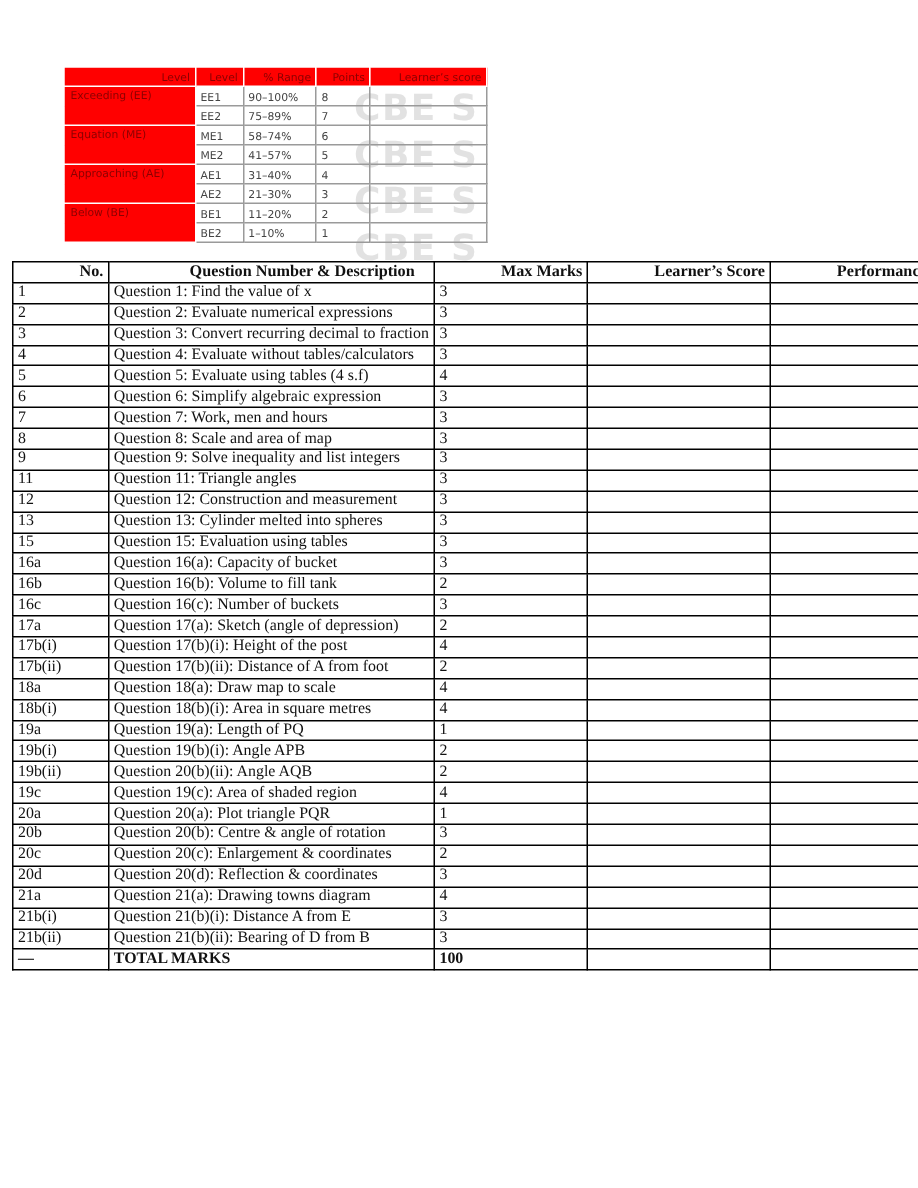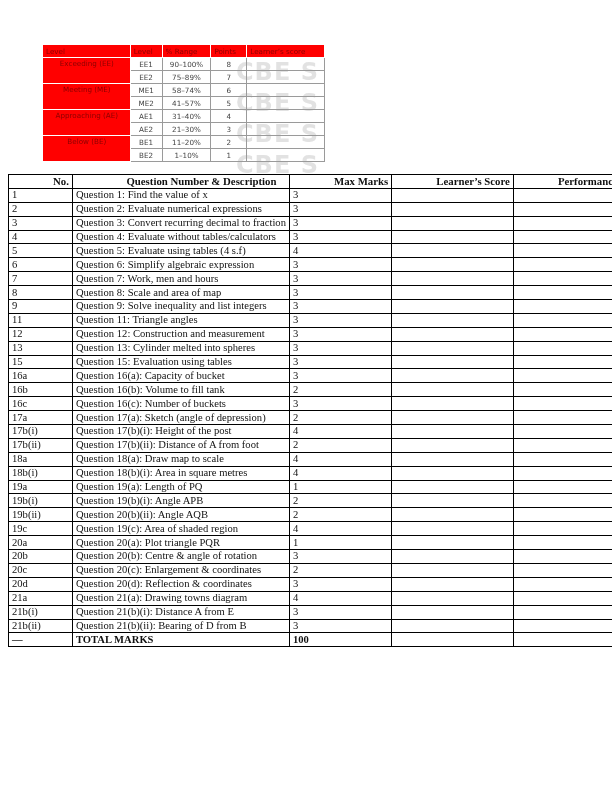--- a/index.html
+++ b/index.html
@@ -1,21 +1,21 @@
 <!DOCTYPE html>
 <html><head>
 <meta charset="utf-8">
 <style>
   html, body { margin: 0; padding: 0; background: #ffffff; }
   body { width: 612px; height: 792px; position: relative; overflow: hidden; font-family: "Liberation Serif", serif; }
 
   
   .rubric { position: absolute; left: 42px; top: 44px; width: 283px; border-collapse: collapse; font-family: "DejaVu Sans", sans-serif; font-size: 7.2px; color: #444; }
-  .rubric td { height: 12px; padding: 0 3px; border: 1px solid #9a9a9a; white-space: nowrap; line-height: 11px; text-align: center; }
-  .rubric .hdr td { background: #ff0000; color: #8b0000; border-color: #ffffff; text-align: left; font-weight: normal; }
+  .rubric td { height: 12px; padding: 0 3px; border: 1px solid #9a9a9a; white-space: nowrap; line-height: 11px; }
+  .rubric .hdr td { background: #ff0000; color: #8b0000; border-color: #ffffff; text-align: right; font-weight: normal; }
   .rubric td.lvl { background: #ff0000; color: #8b0000; border-color: #ffffff; vertical-align: top; padding-left: 4px; }
   .rubric col.c1 { width: 88px; } .rubric col.c2 { width: 32px; } .rubric col.c3 { width: 49px; }
   .rubric col.c4 { width: 36px; } .rubric col.c5 { width: 78px; }
 
   .watermark { position: absolute; font-family: "DejaVu Sans", sans-serif; font-weight: bold; color: rgba(150,150,150,0.28); font-size: 24px; letter-spacing: 1px; pointer-events: none; white-space: nowrap; }
 
   
   .marks { position: absolute; left: 8px; top: 174px; width: 565px; border-collapse: collapse; font-size: 10.6px; color: #111; }
   .marks td, .marks th { border: 1px solid #000; padding: 0 3px; height: 12.9px; line-height: 12px; white-space: nowrap; text-align: left; font-weight: normal; }
   .marks th { font-weight: bold; text-align: center; font-size: 10.8px; padding-left: 44px; }
@@ -55,21 +55,21 @@
         <td>8</td>
         <td></td>
       </tr>
       <tr>
         <td>EE2</td>
         <td>75–89%</td>
         <td>7</td>
         <td></td>
       </tr>
       <tr>
-        <td class="lvl" rowspan="2">Meeting (ME)</td>
+        <td class="lvl" rowspan="2">Equation (ME)</td>
         <td>ME1</td>
         <td>58–74%</td>
         <td>6</td>
         <td></td>
       </tr>
       <tr>
         <td>ME2</td>
         <td>41–57%</td>
         <td>5</td>
         <td></td>

